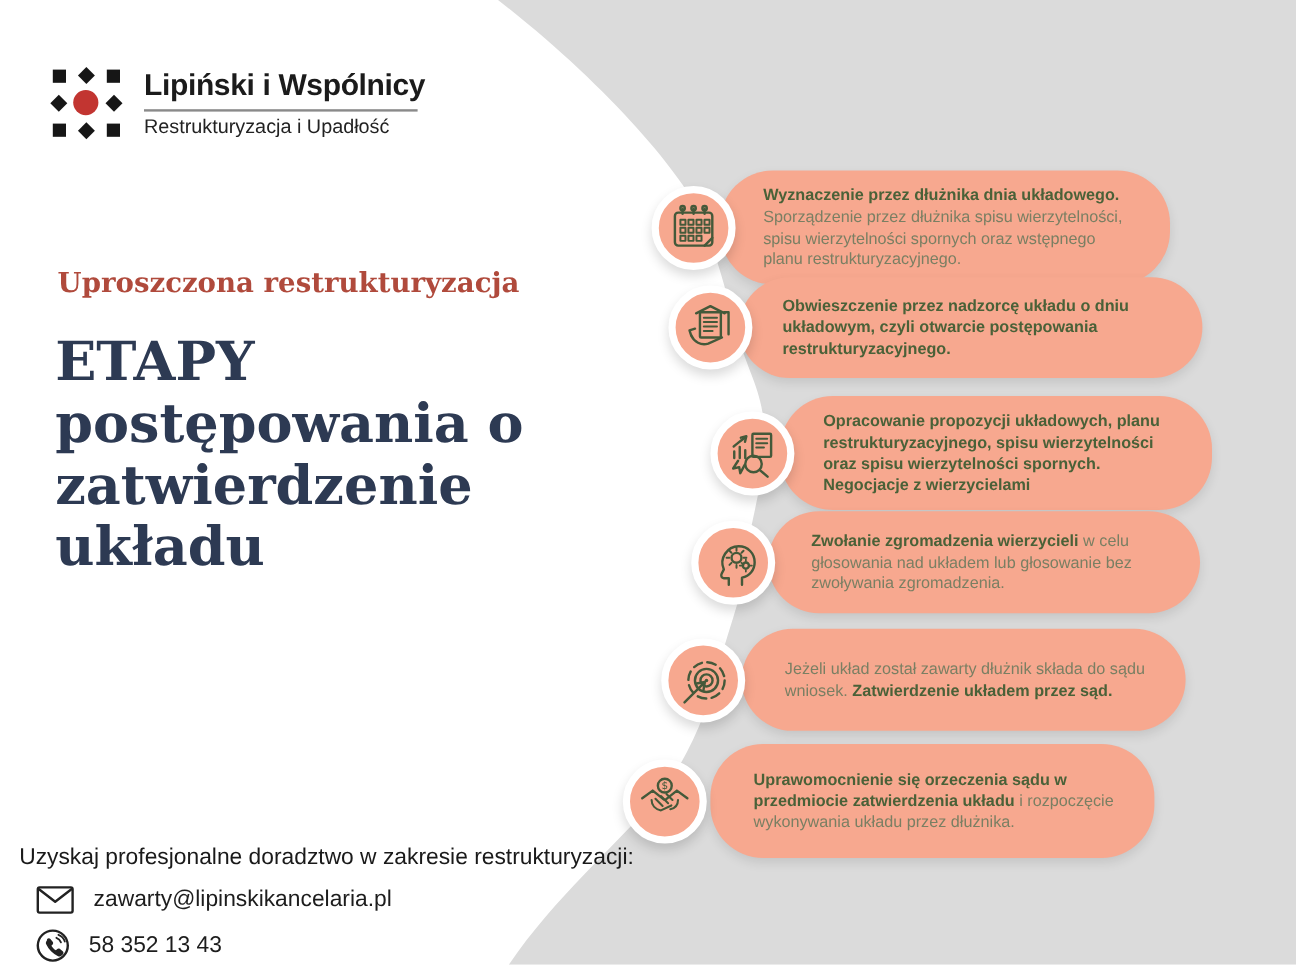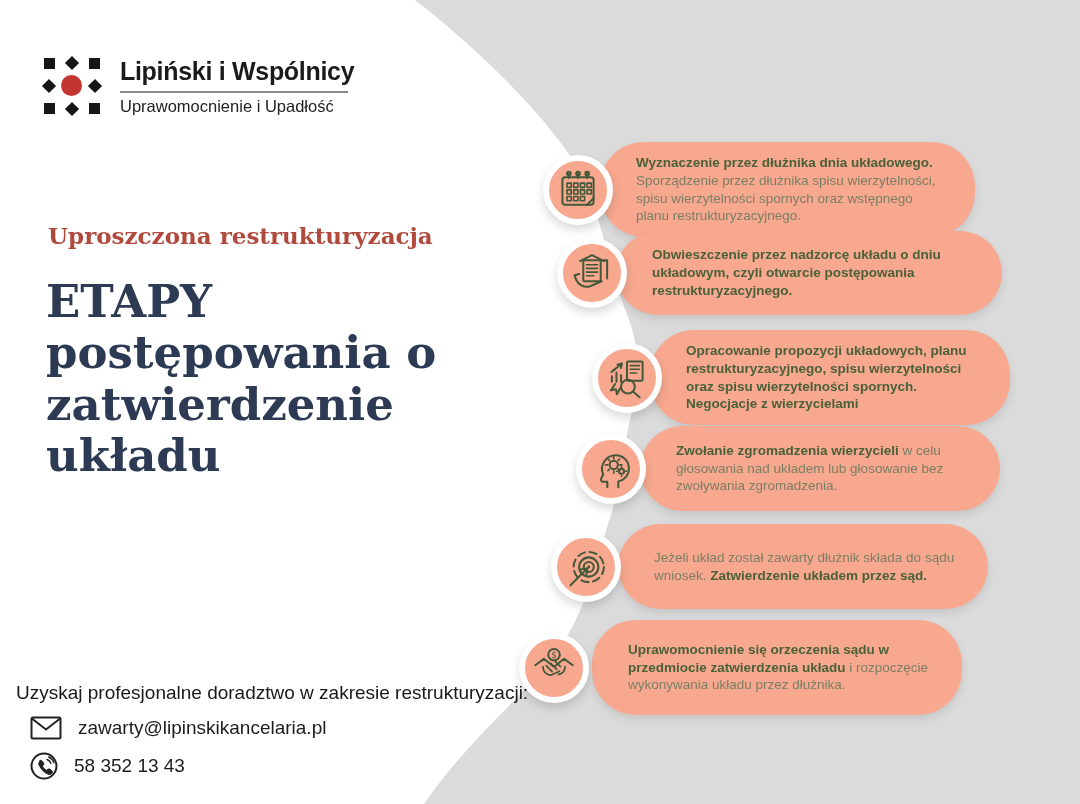--- a/index.html
+++ b/index.html
@@ -49,21 +49,21 @@
   .step[data-step="3"]{left:650px;top:330px;width:360px;min-height:84px;}
   .step[data-step="3"] .badge{left:-58px;}
   .step[data-step="4"]{left:640px;top:426px;width:360px;min-height:85px;}
   .step[data-step="4"] .badge{left:-64px;}
   .step[data-step="5"]{left:618px;top:524px;width:370px;min-height:85px;}
   .step[data-step="5"] .badge{left:-67px;}
   .step[data-step="6"]{left:592px;top:620px;width:370px;min-height:95px;}
   .step[data-step="6"] .badge{left:-73px;}
 
   
-  .footer{position:absolute;left:16px;top:682px;z-index:2;}
+  .footer{position:absolute;left:16px;top:704px;z-index:2;}
   .footer-prompt{font-size:19px;color:#1a1a1a;}
   .contact-row{display:flex;align-items:center;margin-top:12px;margin-left:14px;}
   .contact-row svg{flex:0 0 auto;}
   .contact-text{margin-left:16px;font-size:19px;color:#1d1d1d;}
 </style>
 </head>
 <body>
 
 <div class="canvas">
 
@@ -86,21 +86,21 @@
       <div class="lm-di"></div>
         <div class="lm-dot"></div>
         <div class="lm-di"></div>
       <div class="lm-sq"></div>
         <div class="lm-di"></div>
         <div class="lm-sq"></div>
     </div>
     <div class="logo-text">
       <div class="logo-name">Lipiński i Wspólnicy</div>
       <hr class="logo-divider">
-      <div class="logo-subtitle">Uprawomocnienie i Upadłość</div>
+      <div class="logo-subtitle">Restrukturyzacja i Upadłość</div>
     </div>
   </div>
 
   <div class="eyebrow">Uproszczona restrukturyzacja</div>
   <h1 class="page-title">ETAPY
 postępowania o
 zatwierdzenie
 układu</h1>
 
 

